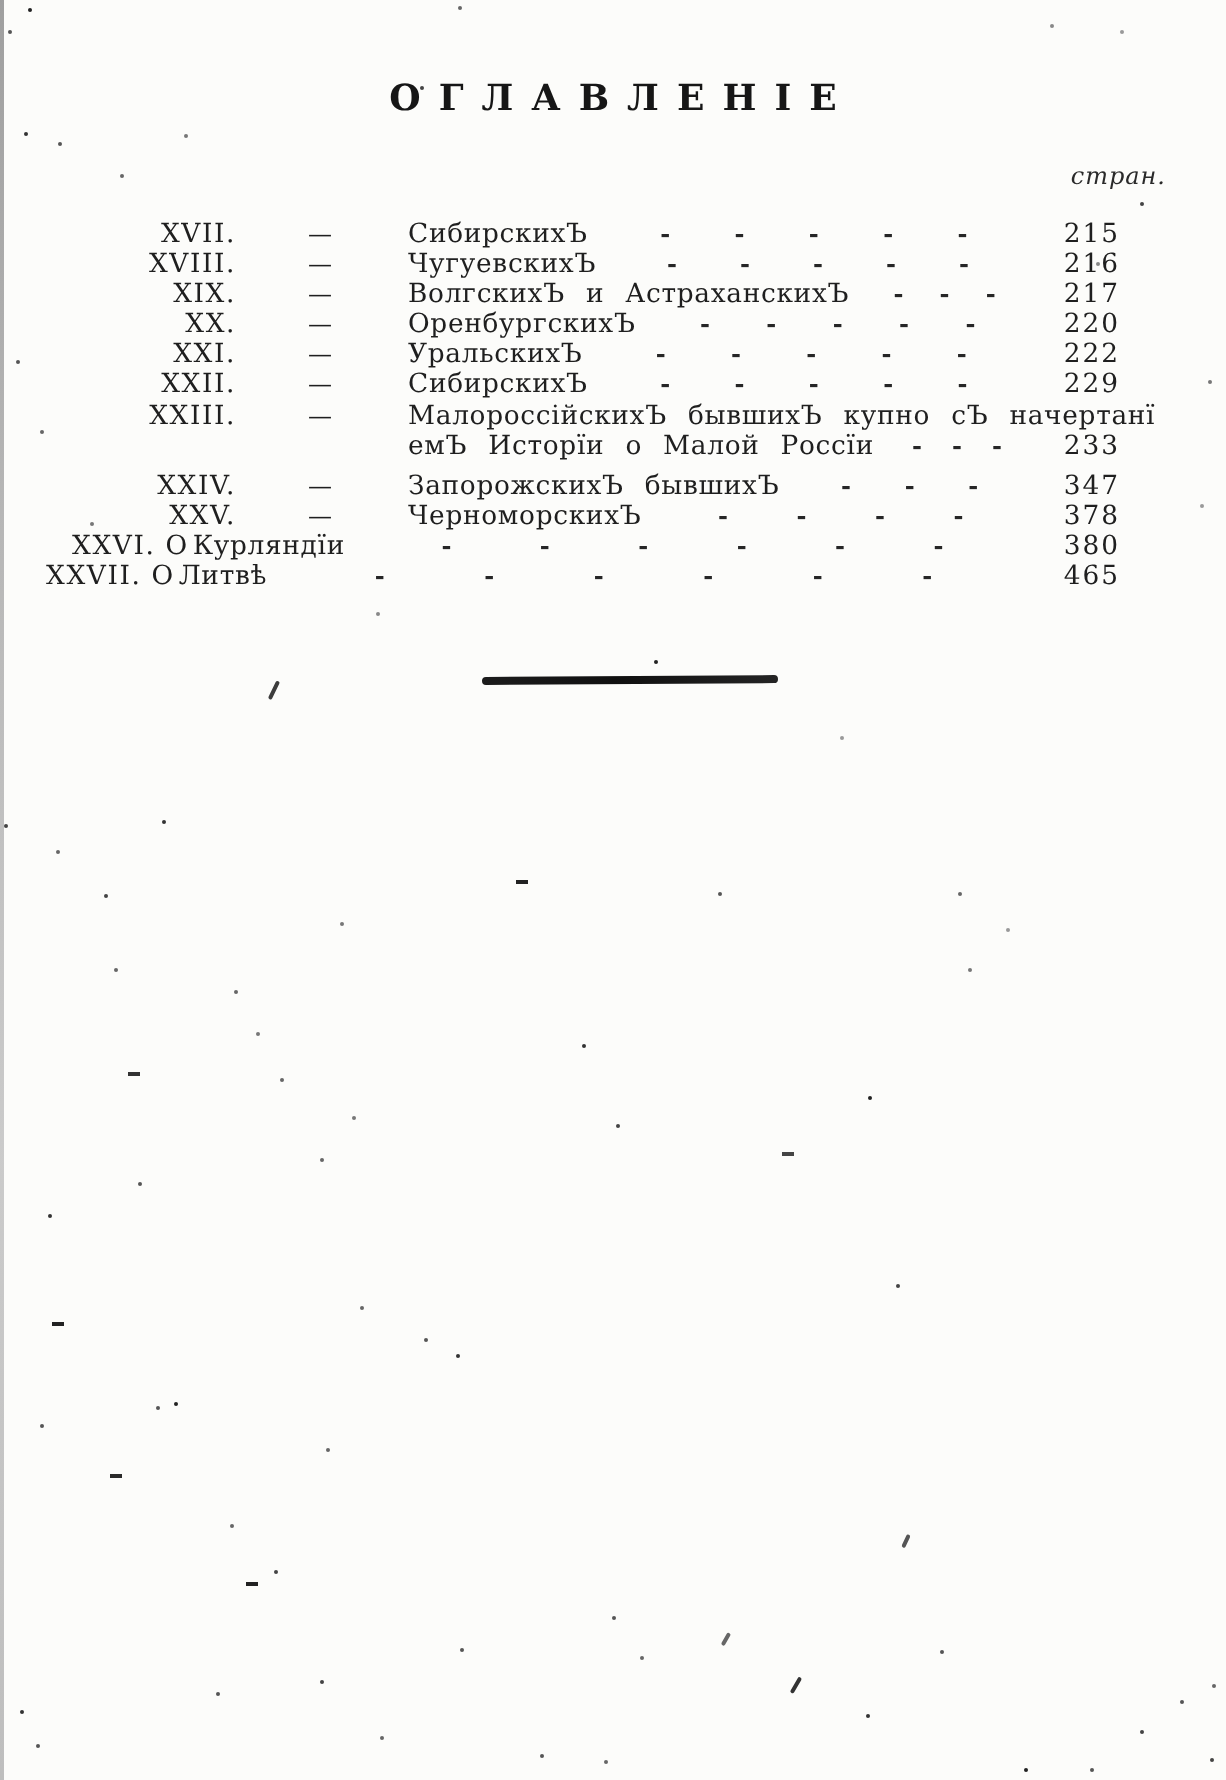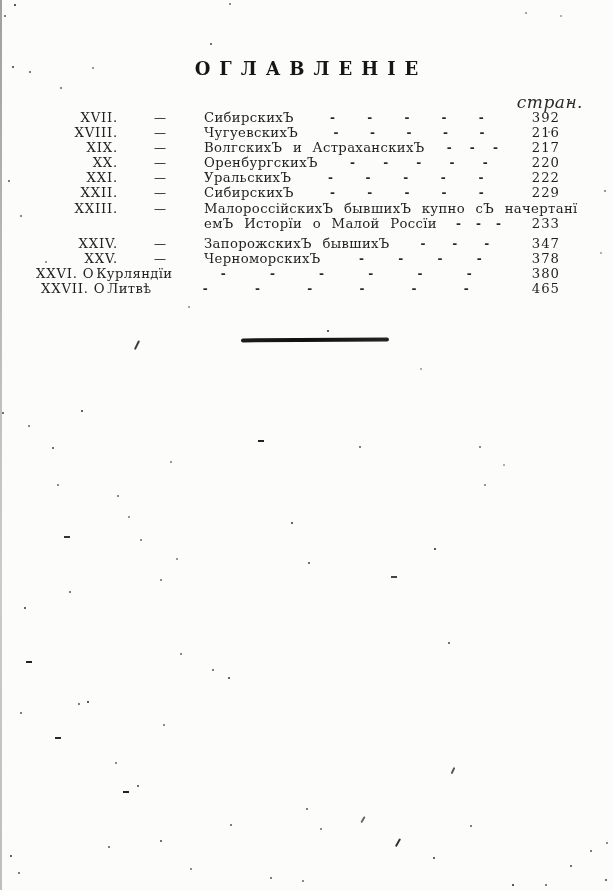--- a/index.html
+++ b/index.html
@@ -12,49 +12,49 @@
     color:#1f1f1f;
   }
   
   .edge{
     position:absolute;left:0;top:0;width:2px;height:890px;
     background:linear-gradient(to bottom,#8f8f8f 0%,#ababab 30%,#c2c2c2 65%,#b3b3b3 100%);
     opacity:.85;
   }
   
   .title{
-    position:absolute;top:58px;left:0;width:100%;
+    position:absolute;top:39px;left:0;width:100%;
     text-align:center;
     font-size:18px;font-weight:bold;
     letter-spacing:9px;
     color:#161616;
   }
   .title span{margin-right:-9px;}
   
   .stran{
-    position:absolute;top:92px;right:30px;
-    font-style:italic;font-size:17px;letter-spacing:.5px;color:#2a2a2a;
+    position:absolute;top:81px;right:30px;
+    font-style:italic;font-size:12px;letter-spacing:.5px;color:#2a2a2a;
   }
   
   .toc{position:absolute;top:110px;left:0;width:560px;}
   .row{
     display:flex;align-items:baseline;
     height:15.1px;line-height:15.1px;
     font-size:13.2px;white-space:nowrap;
   }
   .c-num{flex:none;width:118px;text-align:right;letter-spacing:.8px;}
   .c-sep{flex:none;width:84px;text-align:center;font-size:12px;}
   .c-name{flex:none;padding-left:2px;word-spacing:6px;letter-spacing:.35px;}
   .c-leaders{flex:1 1 auto;display:flex;justify-content:space-evenly;align-items:center;padding:0 4px;min-width:0;}
   .ldr{font-weight:bold;font-size:12px;color:#262626;}
   .c-page{flex:none;width:40px;text-align:right;letter-spacing:1px;}
   .row.gap{margin-top:5px;}
   .row.inline .c-num{width:auto;text-align:left;letter-spacing:.8px;}
   .row.in1 .c-num{padding-left:36px;}
-  .row.in2 .c-num{padding-left:41px;}
+  .row.in2 .c-num{padding-left:23px;}
   
   .rule{
     position:absolute;left:241px;top:338px;width:148px;height:3.5px;
     background:linear-gradient(to right,#1c1c1c 0%,#101010 45%,#242424 100%);
     border-radius:2px;
     transform:rotate(-.35deg);
   }
   
   .speck{
     position:absolute;left:0;top:0;width:2px;height:2px;background:transparent;border-radius:1px;
@@ -104,21 +104,21 @@
       <span class="c-num">XVII.</span>
       <span class="c-sep">—</span>
       <span class="c-name">СибирскихЪ</span>
       <span class="c-leaders">
           <span class="ldr">-</span>
           <span class="ldr">-</span>
           <span class="ldr">-</span>
           <span class="ldr">-</span>
           <span class="ldr">-</span>
         </span>
-      <span class="c-page">392</span>
+      <span class="c-page">215</span>
     </div>
 
     <div class="row">
       <span class="c-num">XVIII.</span>
       <span class="c-sep">—</span>
       <span class="c-name">ЧугуевскихЪ</span>
       <span class="c-leaders">
           <span class="ldr">-</span>
           <span class="ldr">-</span>
           <span class="ldr">-</span>

